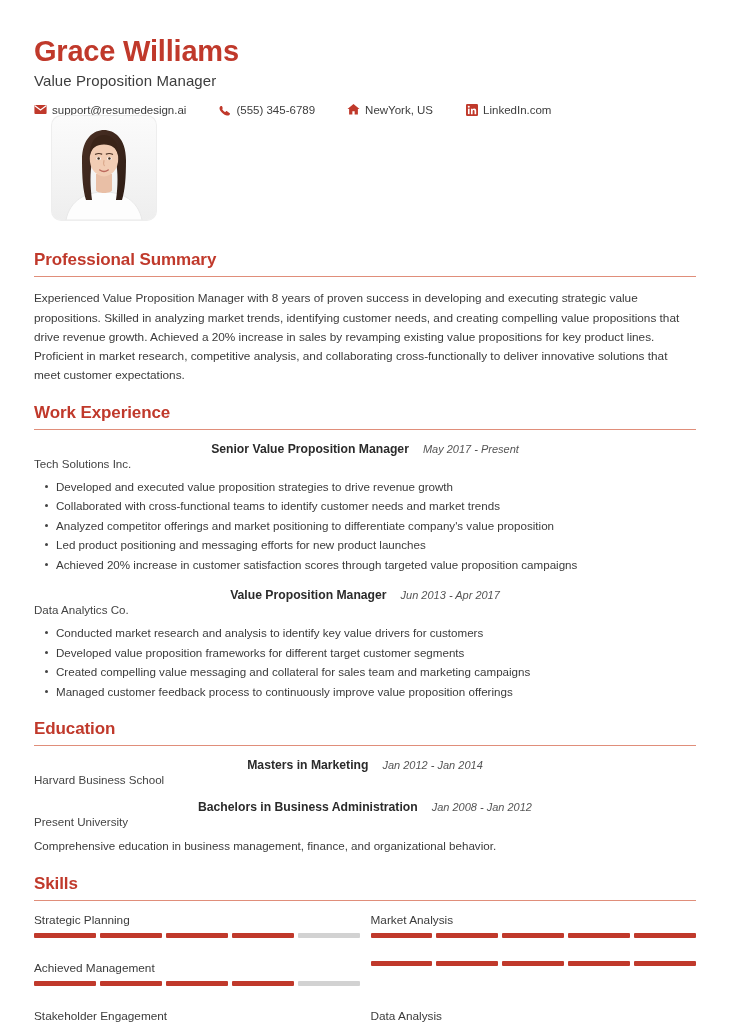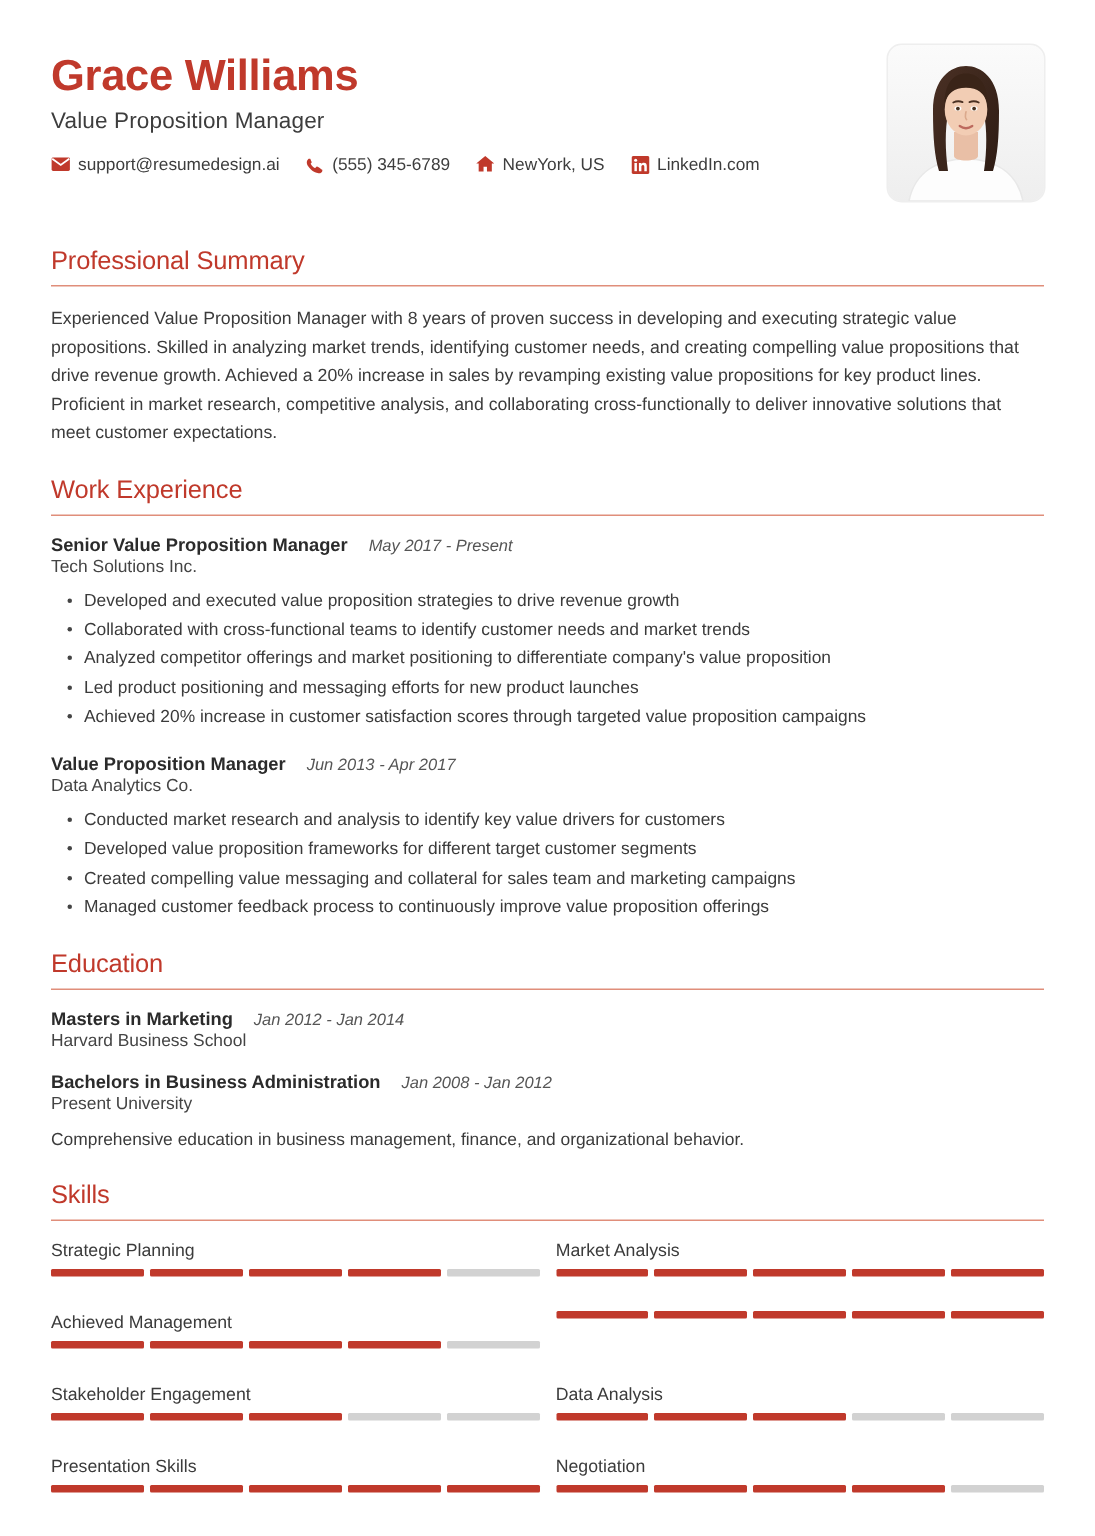--- a/index.html
+++ b/index.html
@@ -23,20 +23,21 @@
     position: relative;
     background: #ffffff;
   }
 
   
   .header {
     display: flex;
     align-items: flex-start;
     justify-content: space-between;
     margin-bottom: 30px;
+    flex-direction: column;
   }
   .header-left { flex: 1 1 auto; padding-top: 6px; }
   .full-name {
     font-size: 29px;
     font-weight: bold;
     color: #C0392B;
     letter-spacing: -0.2px;
     line-height: 1.05;
     margin: 0 0 6px 0;
   }
@@ -44,21 +45,21 @@
     font-size: 15px;
     color: #3d3d3d;
     font-weight: 400;
     letter-spacing: 0.1px;
     margin: 0 0 14px 0;
   }
   .contact-row {
     display: flex;
     align-items: center;
     flex-wrap: wrap;
-    gap: 1px;
+    gap: 16px;
     font-size: 11.5px;
     color: #3d3d3d;
   }
   .contact-item {
     display: flex;
     align-items: center;
     margin-right: 16px;
     white-space: nowrap;
   }
   .contact-item .c-icon {
@@ -82,21 +83,21 @@
     box-shadow: 0 0 0 1px #eeeeee;
     margin-left: 18px;
     position: relative;
   }
   .photo-wrap svg { display:block; width:104px; height:104px; }
 
   
   .section { margin-bottom: 18px; }
   .section-title {
     font-size: 17px;
-    font-weight: normal;
+    font-weight: bold;
     color: #C0392B;
     margin: 0 0 6px 0;
     letter-spacing: -0.1px;
   }
   .section-rule {
     height: 1px;
     background: #E08E7A;
     width: 100%;
     margin-bottom: 12px;
   }
@@ -106,21 +107,21 @@
     color: #3b3b3b;
     margin: 0;
     text-align: left;
   }
 
   
   .entry { margin-bottom: 14px; }
   .entry:last-child { margin-bottom: 0; }
   .entry-head {
     display: flex;
-    justify-content: flex-start;
+    justify-content: center;
     align-items: baseline;
   }
   .entry-role {
     font-size: 12.2px;
     font-weight: bold;
     color: #2b2b2b;
   }
   .entry-date {
     font-size: 11px;
     font-style: italic;

